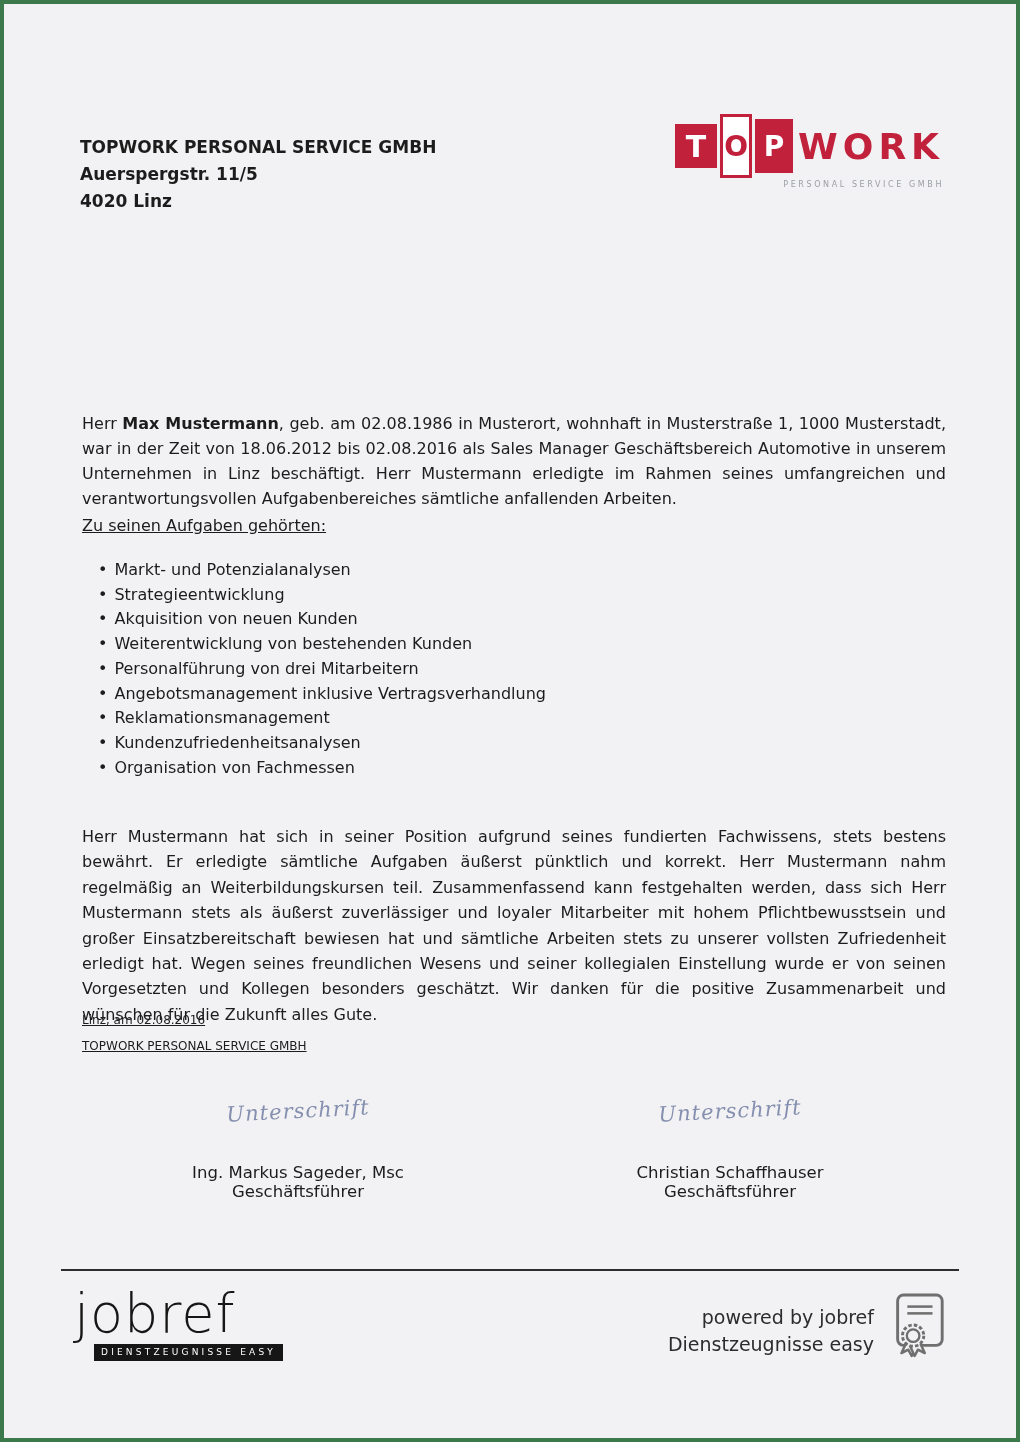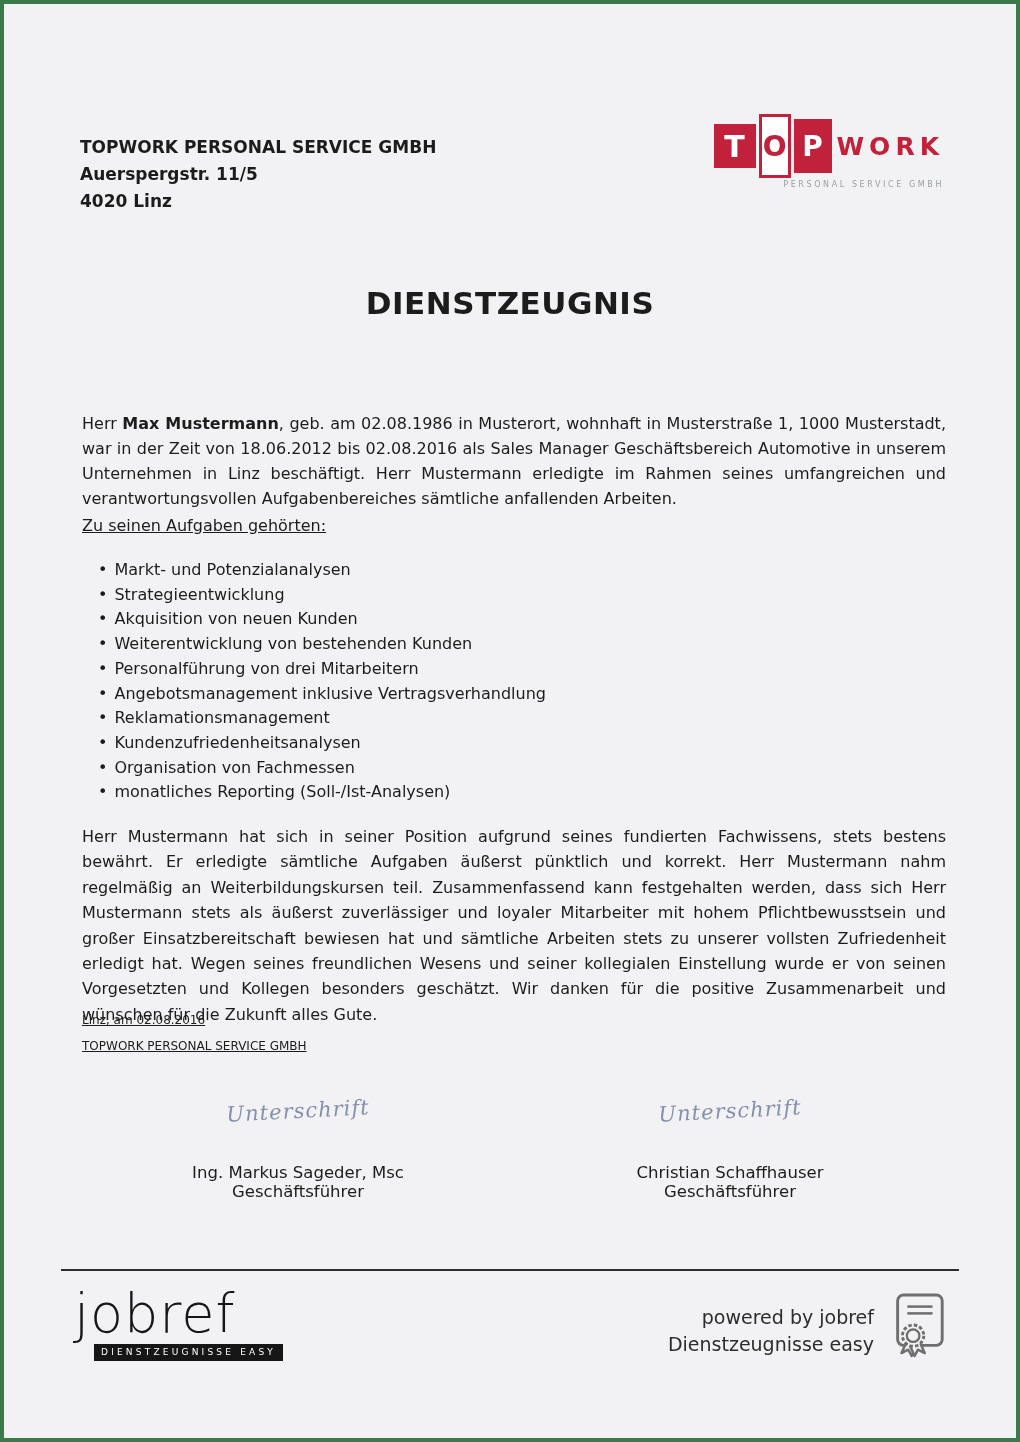--- a/index.html
+++ b/index.html
@@ -17,21 +17,21 @@
   
   .address { position:absolute; top:130px; left:76px; font-weight:bold; font-size:17px; line-height:27px; }
 
   
   .logo { position:absolute; top:110px; right:72px; }
   .logo-row { display:flex; align-items:center; }
   .logo-box { display:flex; align-items:center; justify-content:center; font-weight:800; }
   .box-t { width:42px; height:44px; background:#c2213c; color:#ffffff; font-size:30px; }
   .box-o { width:26px; height:58px; background:#ffffff; border:3px solid #c2213c; color:#c2213c; font-size:28px; margin-left:3px; }
   .box-p { width:38px; height:54px; background:#c2213c; color:#ffffff; font-size:28px; margin-left:3px; }
-  .logo-word { color:#c2213c; font-weight:800; font-size:25px; letter-spacing:5px; margin-left:5px; align-self:center; }
+  .logo-word { color:#c2213c; font-weight:800; font-size:36px; letter-spacing:5px; margin-left:5px; align-self:center; }
   .logo-tagline { font-size:8px; color:#9aa0a6; letter-spacing:2.6px; text-align:right; margin-top:2px; }
 
   
   .title { position:absolute; top:281px; left:0; right:0; text-align:center; font-size:31px; font-weight:bold; letter-spacing:0.5px; }
 
   
   .intro { position:absolute; top:391px; left:78px; width:864px; font-size:16px; line-height:25px; text-align:justify; }
   .tasks-heading { position:absolute; top:512px; left:78px; font-size:16px;text-decoration:underline; }
   .tasks-list { position:absolute; top:538px; left:78px; margin:16px; padding:0; list-style:none; font-size:16px; line-height:24.7px; }
   .tasks-list .bullet { margin-right:7px; }
@@ -75,36 +75,34 @@
   <div class="logo">
     <div class="logo-row">
       <div class="logo-box box-t">T</div>
       <div class="logo-box box-o">O</div>
       <div class="logo-box box-p">P</div>
       <div class="logo-word">WORK</div>
     </div>
     <div class="logo-tagline">PERSONAL SERVICE GMBH</div>
   </div>
 
-  <div class="title">DIENSTZEUGNIS</div>
 
   <p class="intro"><span>Herr </span><b>Max Mustermann</b><span>, geb. am 02.08.1986 in Musterort, wohnhaft in Musterstraße 1, 1000 Musterstadt, war in der Zeit von 18.06.2012 bis 02.08.2016 als Sales Manager Geschäftsbereich Automotive in unserem Unternehmen in Linz beschäftigt. Herr Mustermann erledigte im Rahmen seines umfangreichen und verantwortungsvollen Aufgabenbereiches sämtliche anfallenden Arbeiten.</span></p>
 
   <div class="tasks-heading">Zu seinen Aufgaben gehörten:</div>
   <ul class="tasks-list">
     <li><span class="bullet">•</span><span>Markt- und Potenzialanalysen</span></li>
     <li><span class="bullet">•</span><span>Strategieentwicklung</span></li>
     <li><span class="bullet">•</span><span>Akquisition von neuen Kunden</span></li>
     <li><span class="bullet">•</span><span>Weiterentwicklung von bestehenden Kunden</span></li>
     <li><span class="bullet">•</span><span>Personalführung von drei Mitarbeitern</span></li>
     <li><span class="bullet">•</span><span>Angebotsmanagement inklusive Vertragsverhandlung</span></li>
     <li><span class="bullet">•</span><span>Reklamationsmanagement</span></li>
     <li><span class="bullet">•</span><span>Kundenzufriedenheitsanalysen</span></li>
     <li><span class="bullet">•</span><span>Organisation von Fachmessen</span></li>
-    <li><span class="bullet">•</span><span>monatliches Reporting (Soll-/Ist-Analysen)</span></li>
   </ul>
 
   <p class="closing">Herr Mustermann hat sich in seiner Position aufgrund seines fundierten Fachwissens, stets bestens bewährt. Er erledigte sämtliche Aufgaben äußerst pünktlich und korrekt. Herr Mustermann nahm regelmäßig an Weiterbildungskursen teil. Zusammenfassend kann festgehalten werden, dass sich Herr Mustermann stets als äußerst zuverlässiger und loyaler Mitarbeiter mit hohem Pflichtbewusstsein und großer Einsatzbereitschaft bewiesen hat und sämtliche Arbeiten stets zu unserer vollsten Zufriedenheit erledigt hat. Wegen seines freundlichen Wesens und seiner kollegialen Einstellung wurde er von seinen Vorgesetzten und Kollegen besonders geschätzt. Wir danken für die positive Zusammenarbeit und wünschen für die Zukunft alles Gute.</p>
 
   <div class="signoff">
     <div>Linz, am 02.08.2016</div>
     <div>TOPWORK PERSONAL SERVICE GMBH</div>
   </div>
 
   <div class="signatures">

